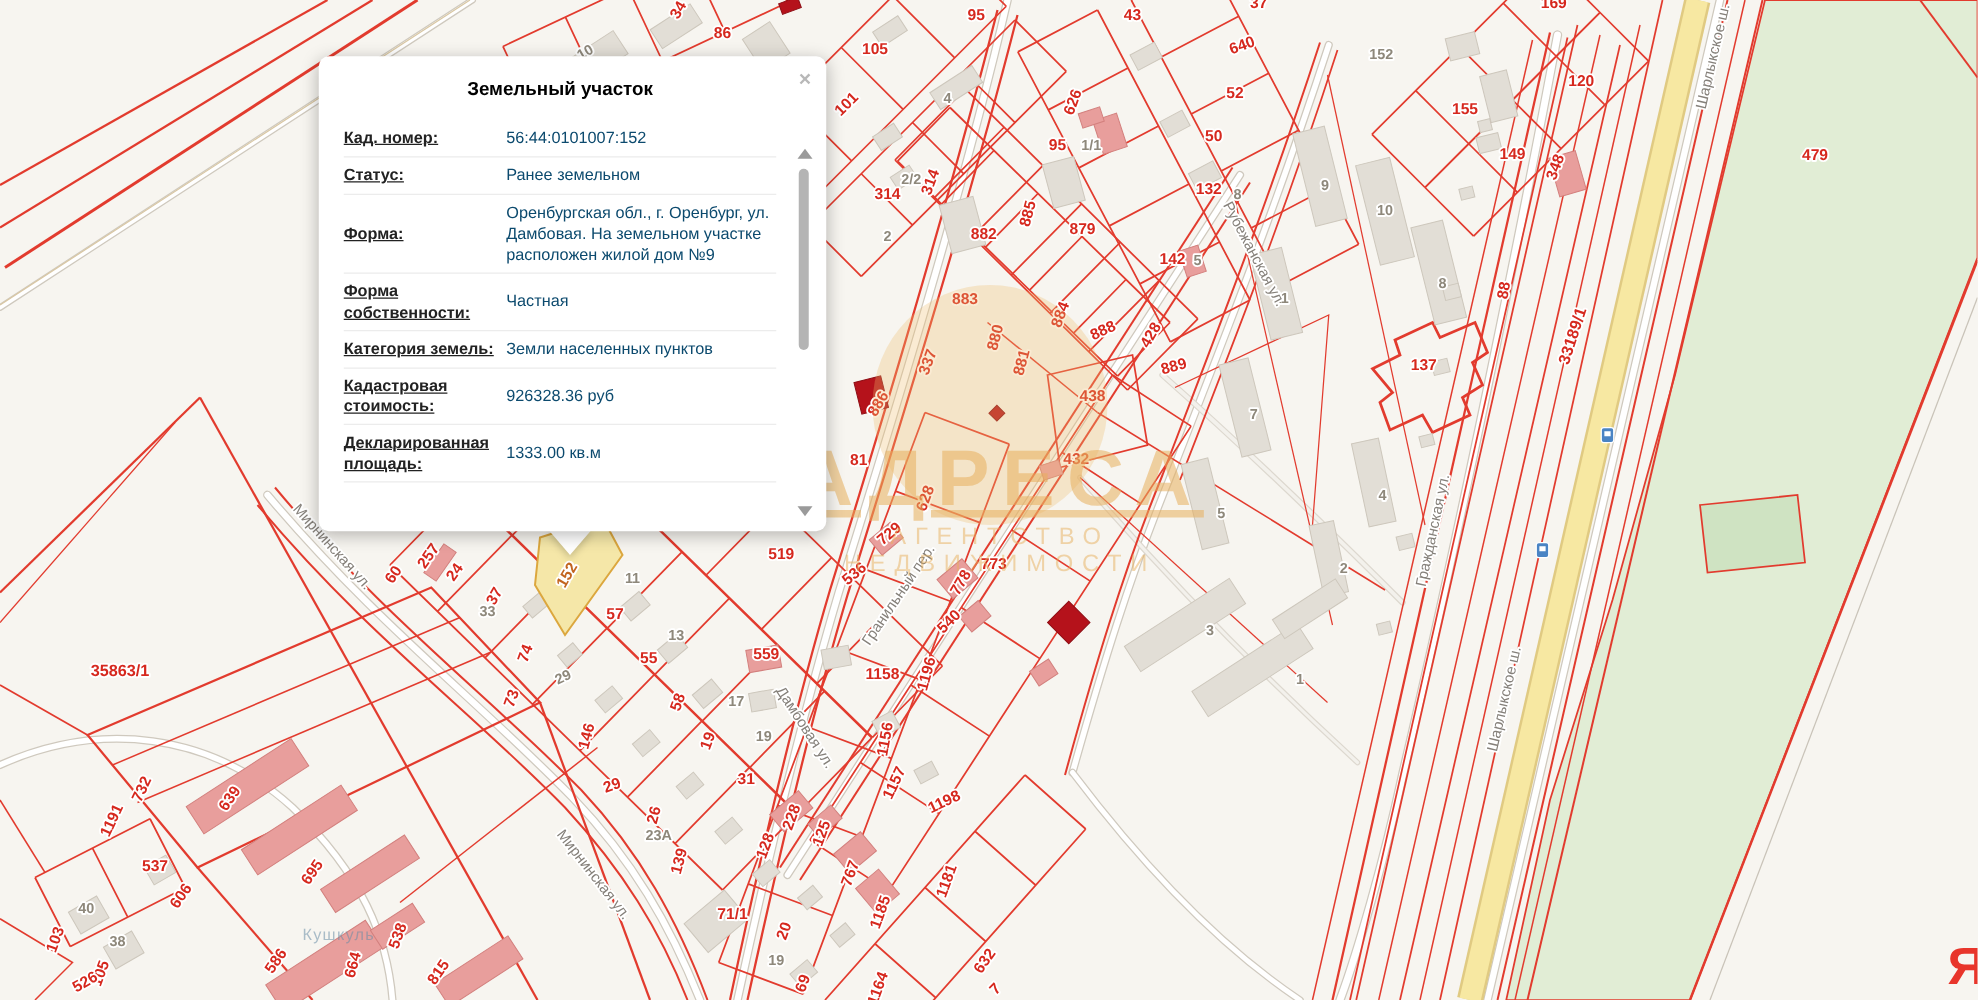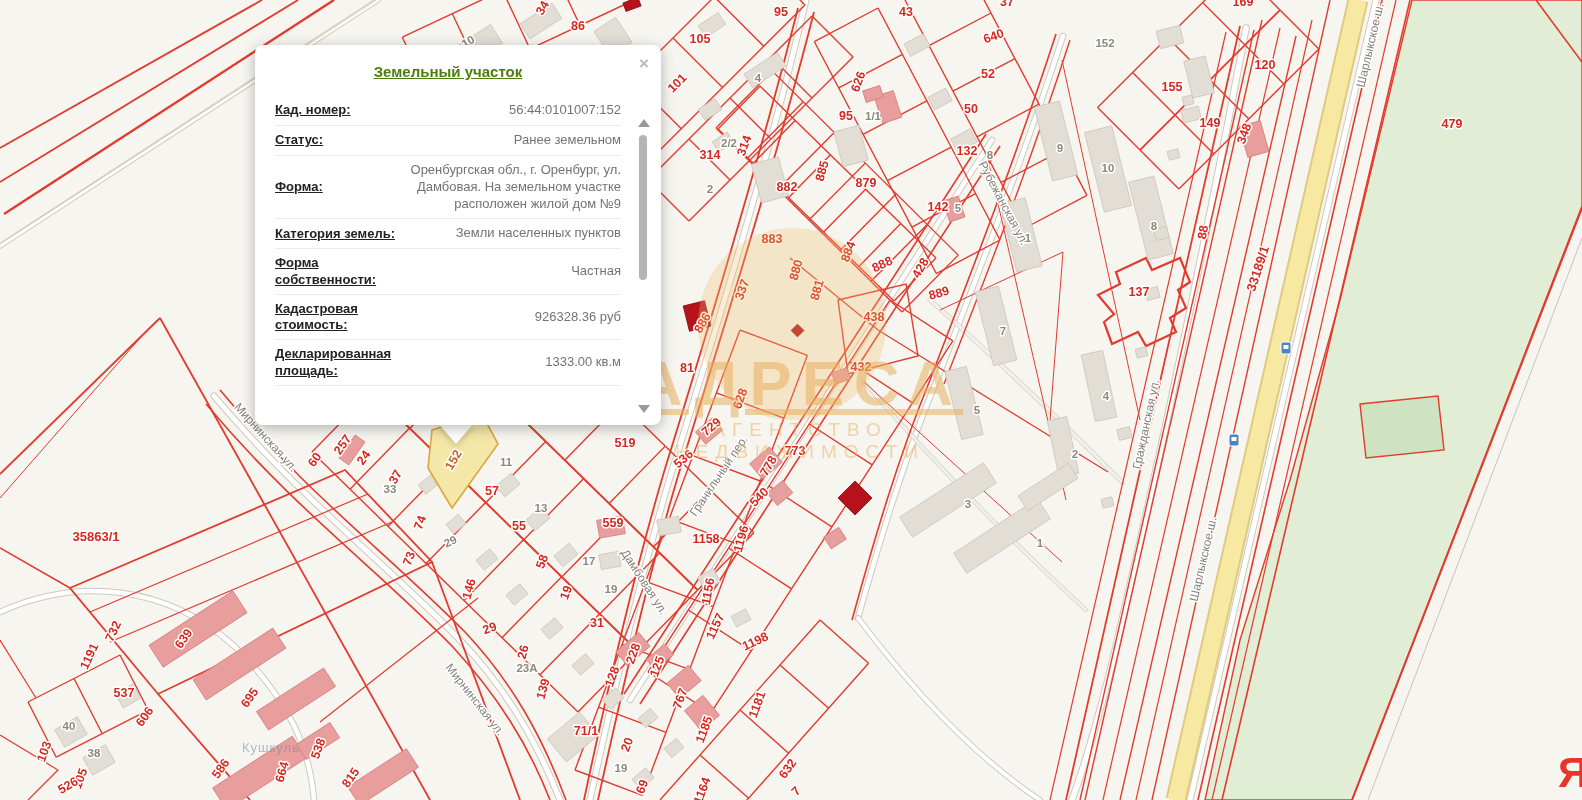--- a/index.html
+++ b/index.html
@@ -17,27 +17,27 @@
   .wm1{font-size:63px;font-weight:bold;letter-spacing:10px;line-height:1;text-decoration:underline;}
   .wm2{font-size:19px;letter-spacing:7px;margin-top:4px;color:rgba(231,175,92,.5);}
 
   
   .popup{position:absolute;left:255px;top:45px;width:406px;height:380px;background:#fff;
     border-radius:8px;box-shadow:0 3px 14px rgba(0,0,0,.28);z-index:5;
     padding:12px 40px 10px 20px;box-sizing:border-box;}
   .popup-tail{position:absolute;left:438px;top:423px;width:0;height:0;z-index:4;
     border-left:18px solid transparent;border-right:18px solid transparent;
     border-top:21px solid #fff;filter:drop-shadow(0 3px 3px rgba(0,0,0,.18));}
-  .popup h1{margin:6px 0 16px 0;font-size:15px;text-align:center;color:#4d7c0f;font-weight:bold;text-decoration:underline;}
+  .popup h1{margin:6px 0 16px 0;font-size:15px;text-align:center;color:#000000;font-weight:bold;}
   .popup .close{position:absolute;top:10px;right:12px;color:#b8b8b8;font-size:17px;
     line-height:1;cursor:pointer;font-weight:bold;}
   .rows{}
   .row{display:flex;align-items:center;padding:6px 0;border-bottom:1px solid #ececec;}
   .row .lbl{flex:0 0 124px;font-weight:bold;font-size:13px;color:#222;line-height:1.25;text-decoration:underline;}
-  .row .val{flex:1;font-size:13px;color:#737373;line-height:1.3;padding-left:6px;text-align:right;}
+  .row .val{flex:1;font-size:13px;color:#0c4a6e;line-height:1.3;padding-left:6px;}
   
   .sb{position:absolute;right:10px;top:74px;bottom:12px;width:16px;}
   .sb .up,.sb .dn{position:absolute;left:3px;width:0;height:0;
     border-left:6px solid transparent;border-right:6px solid transparent;}
   .sb .up{top:0;border-bottom:8px solid #9a9a9a;}
   .sb .dn{bottom:0;border-top:8px solid #9a9a9a;}
   .sb .thumb{position:absolute;left:4px;top:16px;width:8px;height:145px;
     background:#b4b4b4;border-radius:4px;}
 
   
@@ -379,26 +379,26 @@
         </div>
         <div class="row">
           <div class="lbl">Статус:</div>
           <div class="val">Ранее земельном</div>
         </div>
         <div class="row">
           <div class="lbl">Форма:</div>
           <div class="val">Оренбургская обл., г. Оренбург, ул. Дамбовая. На земельном участке расположен жилой дом №9</div>
         </div>
         <div class="row">
+          <div class="lbl">Форма собственности:</div>
+          <div class="val">Частная</div>
+        </div>
+        <div class="row">
           <div class="lbl">Категория земель:</div>
           <div class="val">Земли населенных пунктов</div>
-        </div>
-        <div class="row">
-          <div class="lbl">Форма собственности:</div>
-          <div class="val">Частная</div>
         </div>
         <div class="row">
           <div class="lbl">Кадастровая стоимость:</div>
           <div class="val">926328.36 руб</div>
         </div>
         <div class="row">
           <div class="lbl">Декларированная площадь:</div>
           <div class="val">1333.00 кв.м</div>
         </div>
       </div>

